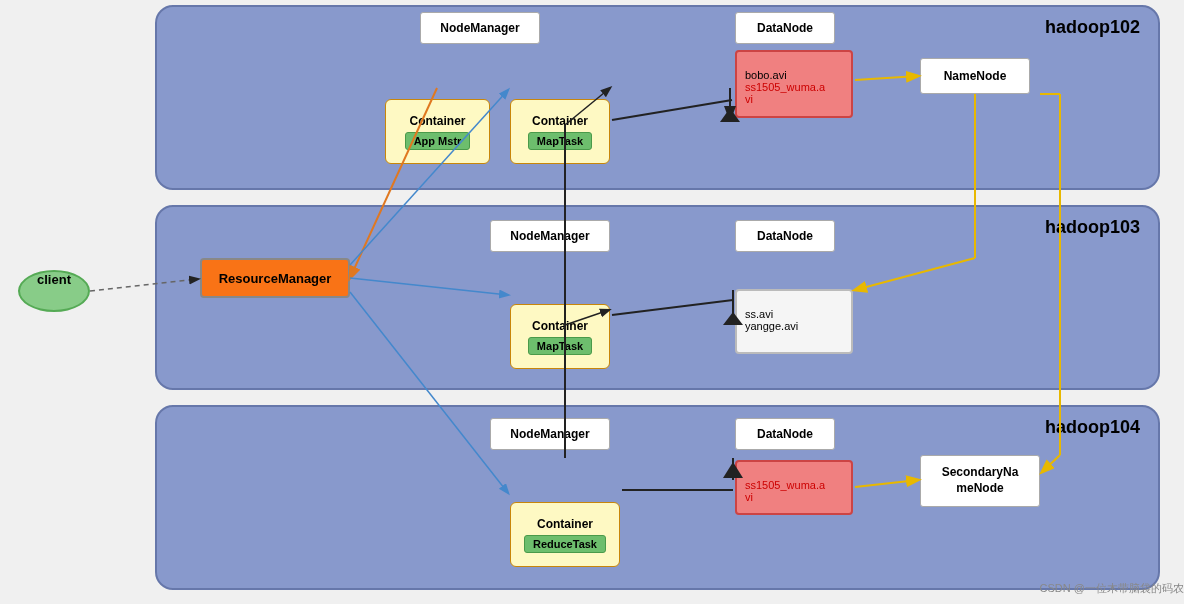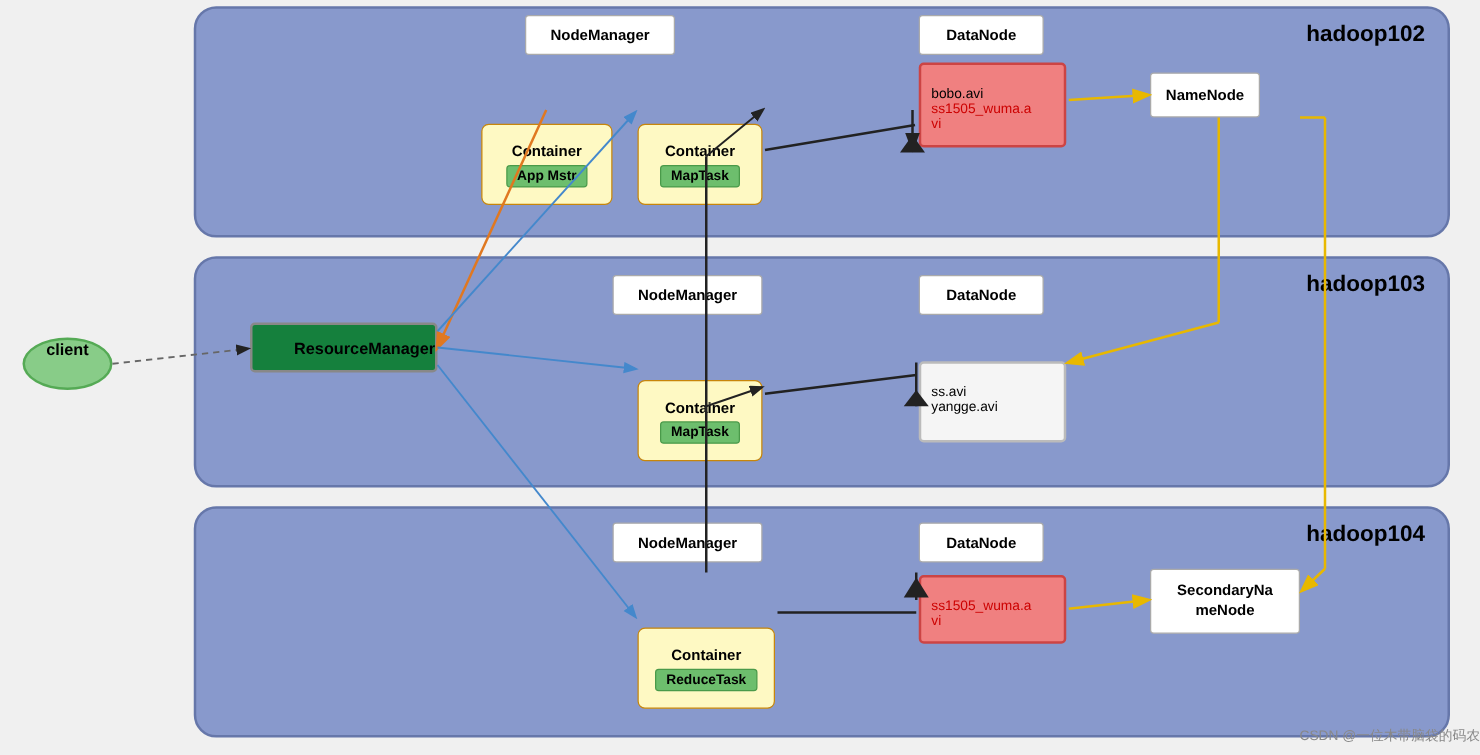--- a/index.html
+++ b/index.html
@@ -93,26 +93,26 @@
       border: 2px solid #55aa55;
       border-radius: 50%;
       display: flex;
       justify-content: center;
       font-size: 13px;
       font-weight: bold;
     }
     
     .rm-box {
       position: absolute;
-      background: #15803d;
+      background: #f97316;
       border: 2px solid #888;
       border-radius: 4px;
       display: flex;
       align-items: center;
-      justify-content: flex-end;
+      justify-content: center;
       font-size: 13px;
       font-weight: bold;
     }
     
     .arrows-svg {
       position: absolute;
       top: 0; left: 0;
       width: 1184px;
       height: 604px;
       pointer-events: none;
@@ -197,21 +197,21 @@
   <div class="data-box" style="left:735px;top:258px;width:118px;height:65px;background:#f5f5f5;border-color:#bbb;margin-top:31px;">
     <div class="black-text">ss.avi</div>
     <div class="black-text">yangge.avi</div>
   </div>
 
   <div class="data-box" style="left:735px;top:460px;width:118px;height:55px;">
     <div class="red-text">ss1505_wuma.a</div>
     <div class="red-text">vi</div>
   </div>
 
-  <div class="white-box" style="left:920px;top:58px;width:88px;height:36px;">
+  <div class="white-box" style="left:920px;top:58px;width:110px;height:36px;">
     <span>NameNode</span>
   </div>
 
   <div class="white-box" style="left:920px;top:455px;width:120px;height:52px;font-size:12px;line-height:1.3;">
     <span style="text-align:center;">SecondaryNa<br>meNode</span>
   </div>
 
   <svg class="arrows-svg">
     <defs>
       <marker id="arrowBlack" markerWidth="8" markerHeight="8" refX="6" refY="3" orient="auto">

